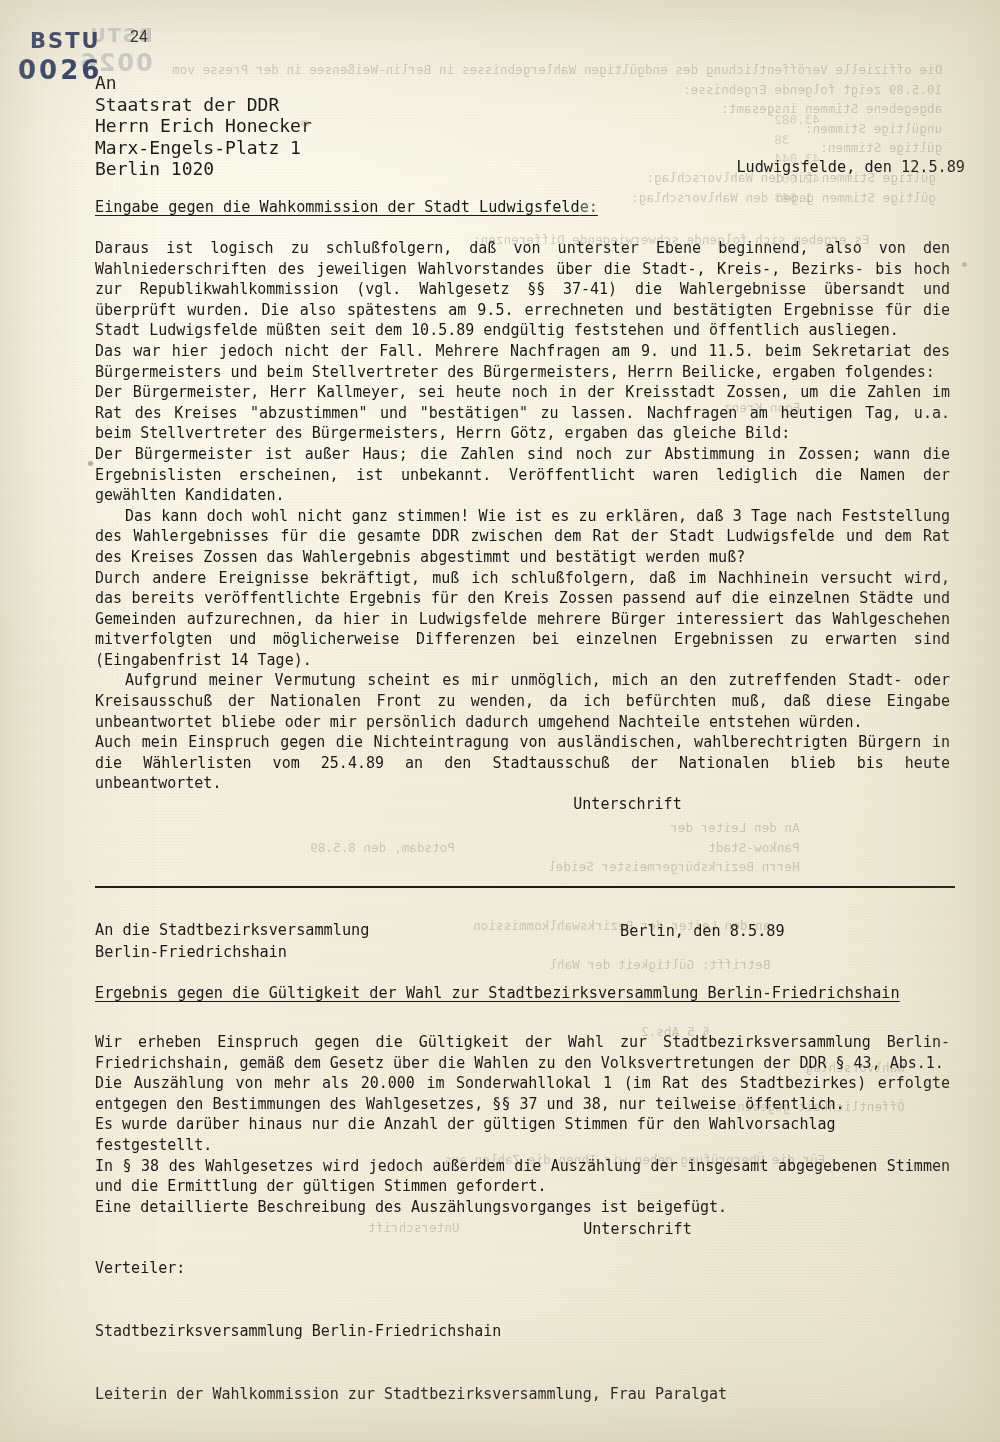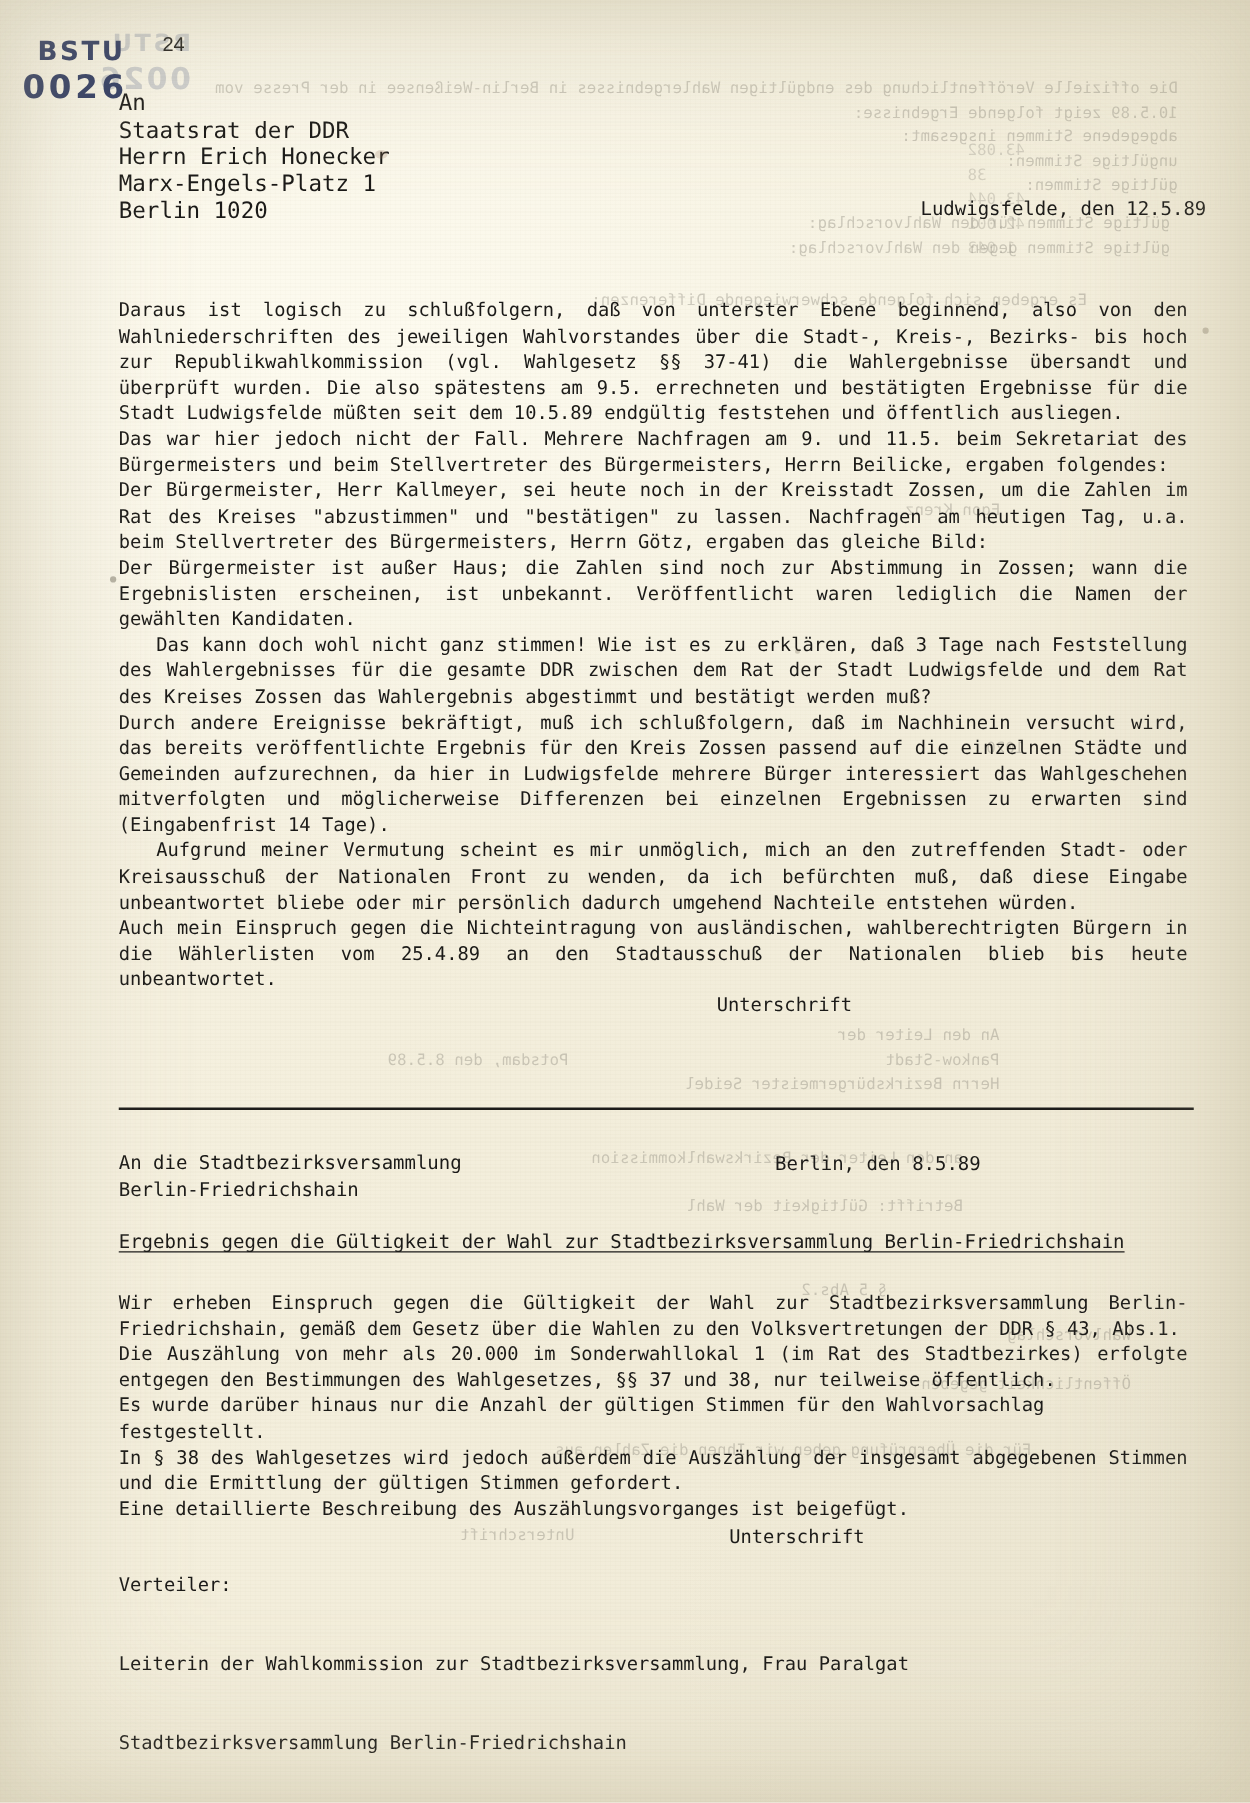--- a/index.html
+++ b/index.html
@@ -260,20 +260,21 @@
   </div>
 
   <div class="pagenum">24</div>
 
   <div class="addr">An
 Staatsrat der DDR
 Herrn Erich Honecker
 Marx-Engels-Platz 1
 Berlin 1020</div>
   <div class="dateline">Ludwigsfelde, den 12.5.89</div>
+  <div class="subject"><span>Eingabe gegen die Wahkommission der Stadt Ludwigsfeld</span><span class="fade">e:</span></div>
 
   <div class="body">
     <p>Daraus ist logisch zu schlußfolgern, daß von unterster Ebene beginnend, also von den Wahlniederschriften des jeweiligen Wahlvorstandes über die Stadt-, Kreis-, Bezirks- bis hoch zur Republikwahlkommission (vgl. Wahlgesetz §§ 37-41) die Wahlergebnisse übersandt und überprüft wurden. Die also spätestens am 9.5. errechneten und bestätigten Ergebnisse für die Stadt Ludwigsfelde müßten seit dem 10.5.89 endgültig feststehen und öffentlich ausliegen.</p>
     <p>Das war hier jedoch nicht der Fall. Mehrere Nachfragen am 9. und 11.5. beim Sekretariat des Bürgermeisters und beim Stellvertreter des Bürgermeisters, Herrn Beilicke, ergaben folgendes:</p>
     <p>Der Bürgermeister, Herr Kallmeyer, sei heute noch in der Kreisstadt Zossen, um die Zahlen im Rat des Kreises "abzustimmen" und "bestätigen" zu lassen. Nachfragen am heutigen Tag, u.a. beim Stellvertreter des Bürgermeisters, Herrn Götz, ergaben das gleiche Bild:</p>
     <p>Der Bürgermeister ist außer Haus; die Zahlen sind noch zur Abstimmung in Zossen; wann die Ergebnislisten erscheinen, ist unbekannt. Veröffentlicht waren lediglich die Namen der gewählten Kandidaten.</p>
     <p class="ind">Das kann doch wohl nicht ganz stimmen! Wie ist es zu erklären, daß 3 Tage nach Feststellung des Wahlergebnisses für die gesamte DDR zwischen dem Rat der Stadt Ludwigsfelde und dem Rat des Kreises Zossen das Wahlergebnis abgestimmt und bestätigt werden muß?</p>
     <p>Durch andere Ereignisse bekräftigt, muß ich schlußfolgern, daß im Nachhinein versucht wird, das bereits veröffentlichte Ergebnis für den Kreis Zossen passend auf die einzelnen Städte und Gemeinden aufzurechnen, da hier in Ludwigsfelde mehrere Bürger interessiert das Wahlgeschehen mitverfolgten und möglicherweise Differenzen bei einzelnen Ergebnissen zu erwarten sind (Eingabenfrist 14 Tage).</p>
     <p class="ind">Aufgrund meiner Vermutung scheint es mir unmöglich, mich an den zutreffenden Stadt- oder Kreisausschuß der Nationalen Front zu wenden, da ich befürchten muß, daß diese Eingabe unbeantwortet bliebe oder mir persönlich dadurch umgehend Nachteile entstehen würden.</p>
     <p>Auch mein Einspruch gegen die Nichteintragung von ausländischen, wahlberechtrigten Bürgern in die Wählerlisten vom 25.4.89 an den Stadtausschuß der Nationalen blieb bis heute unbeantwortet.</p>
@@ -291,22 +292,22 @@
     <p>Wir erheben Einspruch gegen die Gültigkeit der Wahl zur Stadtbezirksversammlung Berlin-Friedrichshain, gemäß dem Gesetz über die Wahlen zu den Volksvertretungen der DDR § 43, Abs.1.</p>
     <p>Die Auszählung von mehr als 20.000 im Sonderwahllokal 1 (im Rat des Stadtbezirkes) erfolgte entgegen den Bestimmungen des Wahlgesetzes, §§ 37 und 38, nur teilweise öffentlich.</p>
     <p class="nojust">Es wurde darüber hinaus nur die Anzahl der gültigen Stimmen für den Wahlvorsachlag festgestellt.</p>
     <p>In § 38 des Wahlgesetzes wird jedoch außerdem die Auszählung der insgesamt abgegebenen Stimmen und die Ermittlung der gültigen Stimmen gefordert.</p>
     <p class="nojust">Eine detaillierte Beschreibung des Auszählungsvorganges ist beigefügt.</p>
     <div class="sig2">Unterschrift</div>
   </div>
 
   <div class="verteiler">
     <div>Verteiler:</div>
+    <div>Stadtbezirksversammlung Berlin-Friedrichshain</div>
     <div>Leiterin der Wahlkommission zur Stadtbezirksversammlung, Frau Paralgat</div>
-    <div>Stadtbezirksversammlung Berlin-Friedrichshain</div>
     
     
   </div>
 
   <div class="smudge" style="left:300px;top:120px;width:10px;height:7px;background:rgba(150,120,90,0.22);"></div>
   <div class="smudge" style="left:962px;top:262px;width:5px;height:5px;background:rgba(120,110,90,0.35);"></div>
   <div class="smudge" style="left:636px;top:519px;width:4px;height:4px;background:rgba(120,110,90,0.30);"></div>
   <div class="smudge" style="left:88px;top:461px;width:5px;height:5px;background:rgba(100,95,80,0.45);"></div>
 
   <div class="grain"></div>

